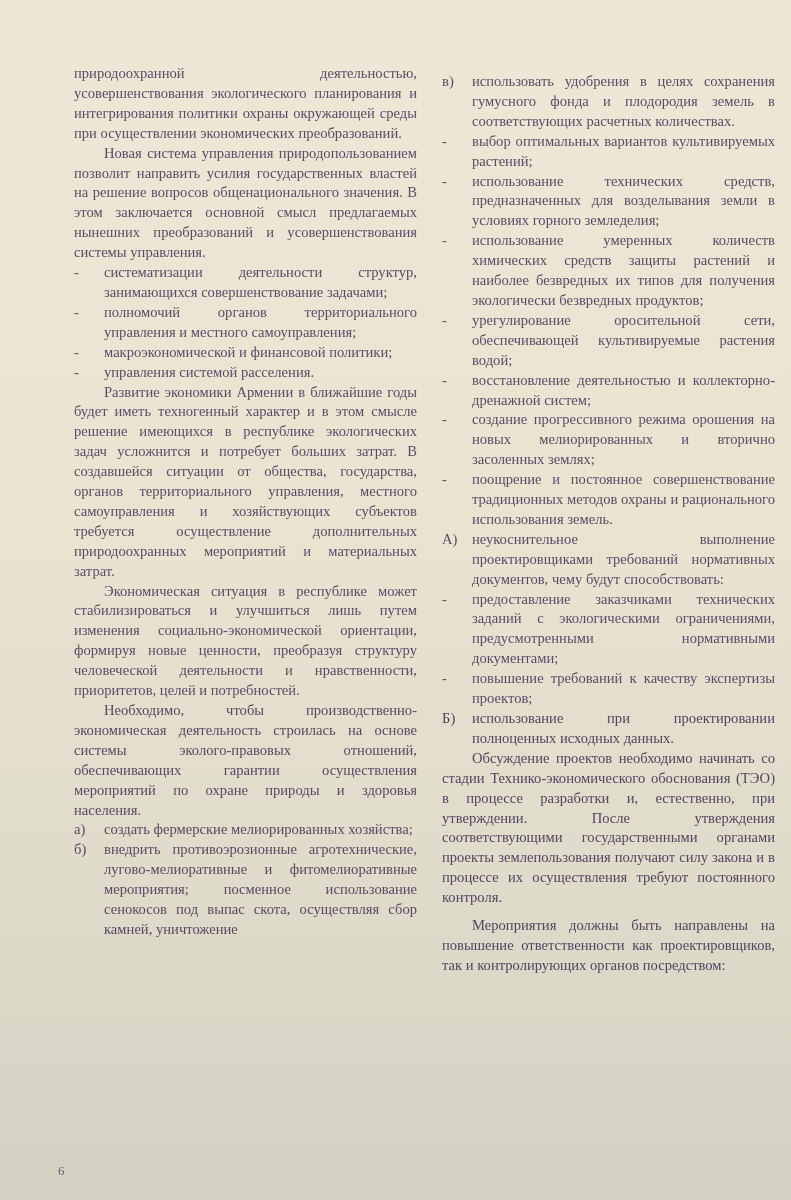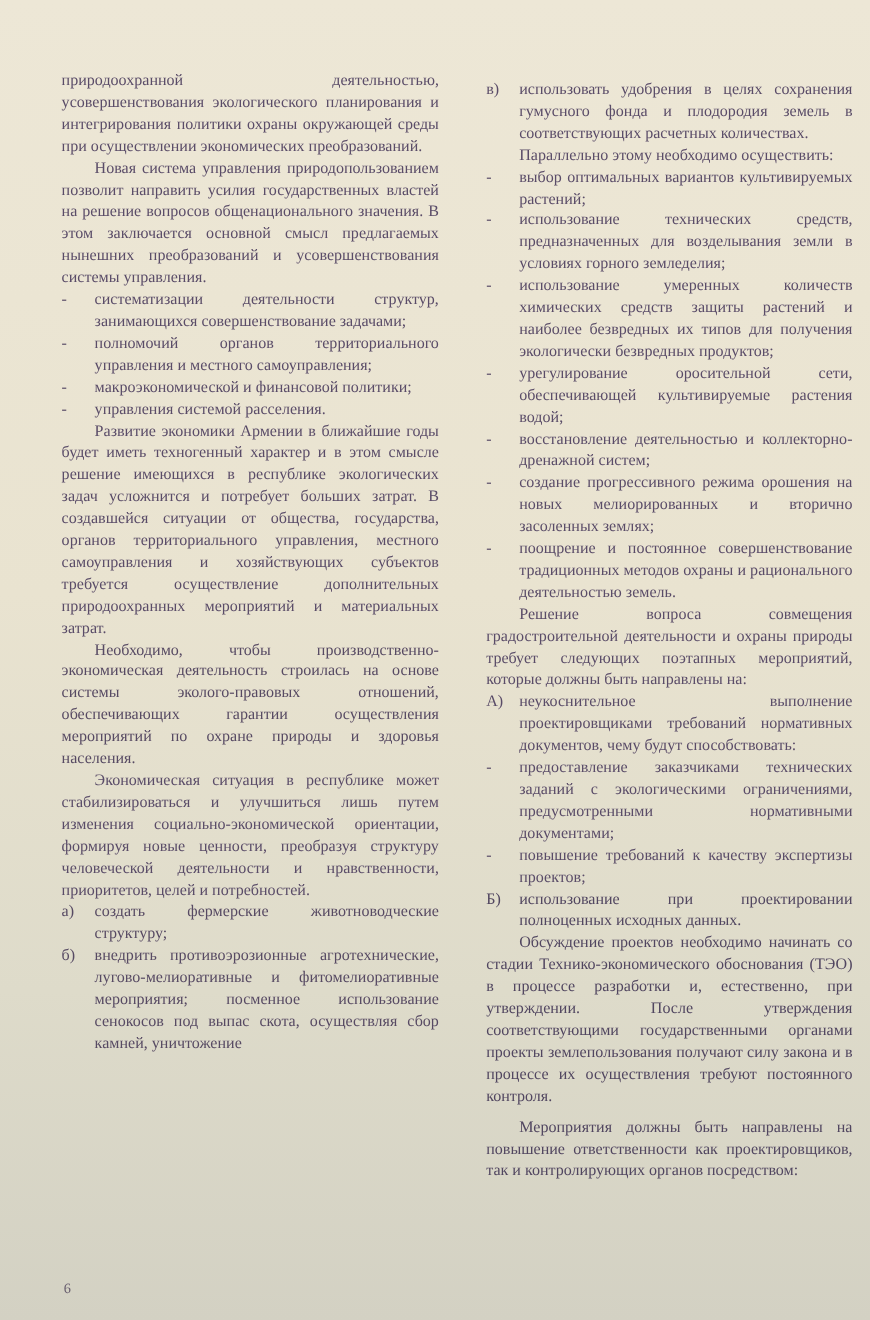--- a/index.html
+++ b/index.html
@@ -9,21 +9,21 @@
     font-family: "Liberation Serif", "DejaVu Serif", serif;
     color: #5a4c68;
     position: relative;
   }
   .page { position: absolute; left: 0; top: 0; width: 791px; height: 1200px; }
   .col {
     position: absolute; top: 64px;
     font-size: 14.6px; line-height: 19.9px;
     text-align: justify;
   }
-  .col-left { left: 56px; width: 343px; }
+  .col-left { left: 74px; width: 343px; }
   .col-right { left: 442px; width: 333px; top: 72px; }
   .col-right .first { padding-left: 30px; }
   p { margin: 0; }
   .indent { text-indent: 30px; }
   .noind { text-indent: 0; }
   .item { display: flex; margin: 0; }
   .item .mark { flex: 0 0 30px; width: 30px; }
   .item .txt { flex: 1; text-align: justify; }
   .page-number {
     position: absolute; left: 58px; top: 1163px;
@@ -52,41 +52,40 @@
     <div class="item">
       <span class="mark">-</span>
       <span class="txt">макроэкономической и финансовой политики;</span>
     </div>
     <div class="item">
       <span class="mark">-</span>
       <span class="txt">управления системой расселения.</span>
     </div>
 
     <p class="indent">Развитие экономики Армении в ближайшие годы будет иметь техногенный характер и в этом смысле решение имеющихся в республике экологических задач усложнится и потребует больших затрат. В создавшейся ситуации от общества, государства, органов территориального управления, местного самоуправления и хозяйствующих субъектов требуется осуществление дополнительных природоохранных мероприятий и материальных затрат.</p>
+    <p class="indent">Экономическая ситуация в республике может стабилизироваться и улучшиться лишь путем изменения социально-экономической ориентации, формируя новые ценности, преобразуя структуру человеческой деятельности и нравственности, приоритетов, целей и потребностей.</p>
     <p class="indent lower">Необходимо, чтобы производственно-экономическая деятельность строилась на основе системы эколого-правовых отношений, обеспечивающих гарантии осуществления мероприятий по охране природы и здоровья населения.</p>
-    <p class="indent">Экономическая ситуация в республике может стабилизироваться и улучшиться лишь путем изменения социально-экономической ориентации, формируя новые ценности, преобразуя структуру человеческой деятельности и нравственности, приоритетов, целей и потребностей.</p>
 
     <div class="item lower">
       <span class="mark">а)</span>
-      <span class="txt">создать фермерские животноводческие структуру;</span>
+      <span class="txt">создать фермерские мелиорированных хозяйства;</span>
     </div>
     <div class="item lower">
       <span class="mark">б)</span>
       <span class="txt">внедрить противоэрозионные агротехнические, лугово-мелиоративные и фитомелиоративные мероприятия; посменное использование сенокосов под выпас скота, осуществляя сбор камней, уничтожение</span>
     </div>
   </div>
 
   <div class="col col-right">
 
     <div class="item">
       <span class="mark">в)</span>
       <span class="txt">использовать удобрения в целях сохранения гумусного фонда и плодородия земель в соответствующих расчетных количествах.</span>
     </div>
 
-    <p class="indent">Параллельно этому необходимо осуществить:</p>
 
     <div class="item">
       <span class="mark">-</span>
       <span class="txt">выбор оптимальных вариантов культивируемых растений;</span>
     </div>
     <div class="item">
       <span class="mark">-</span>
       <span class="txt">использование технических средств, предназначенных для возделывания земли в условиях горного земледелия;</span>
     </div>
     <div class="item">
@@ -100,24 +99,23 @@
     <div class="item">
       <span class="mark">-</span>
       <span class="txt">восстановление деятельностью и коллекторно-дренажной систем;</span>
     </div>
     <div class="item">
       <span class="mark">-</span>
       <span class="txt">создание прогрессивного режима орошения на новых мелиорированных и вторично засоленных землях;</span>
     </div>
     <div class="item">
       <span class="mark">-</span>
-      <span class="txt">поощрение и постоянное совершенствование традиционных методов охраны и рационального деятельностью земель.</span>
+      <span class="txt">поощрение и постоянное совершенствование традиционных методов охраны и рационального использования земель.</span>
     </div>
 
-    <p class="indent">Решение вопроса совмещения градостроительной деятельности и охраны природы требует следующих поэтапных мероприятий, которые должны быть направлены на:</p>
 
     <div class="item">
       <span class="mark">А)</span>
       <span class="txt">неукоснительное выполнение проектировщиками требований нормативных документов, чему будут способствовать:</span>
     </div>
     <div class="item">
       <span class="mark">-</span>
       <span class="txt">предоставление заказчиками технических заданий с экологическими ограничениями, предусмотренными нормативными документами;</span>
     </div>
     <div class="item">

